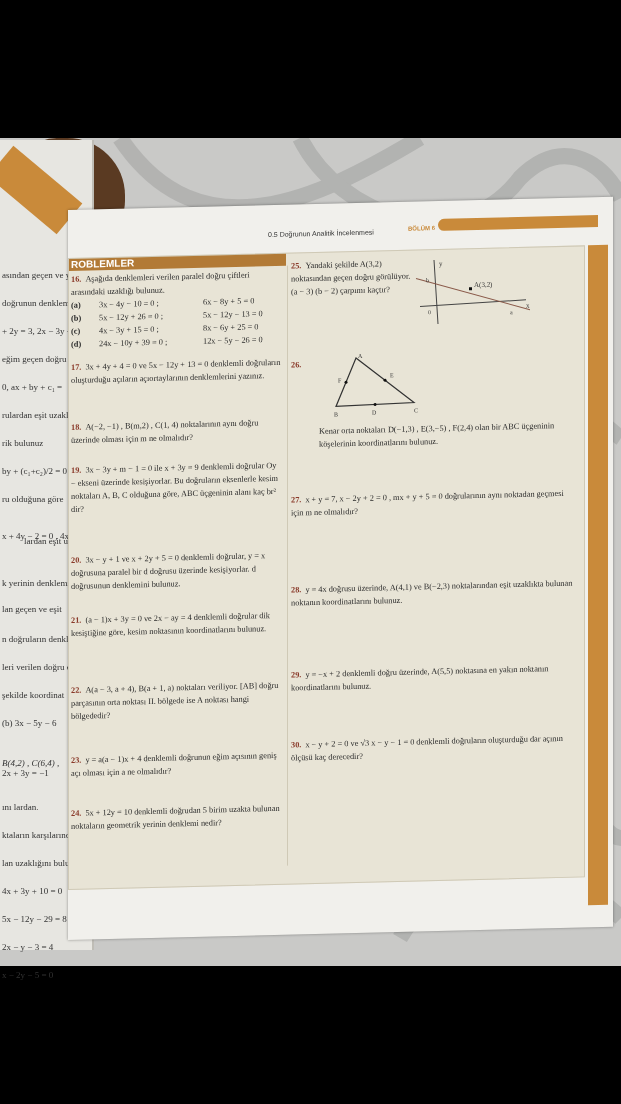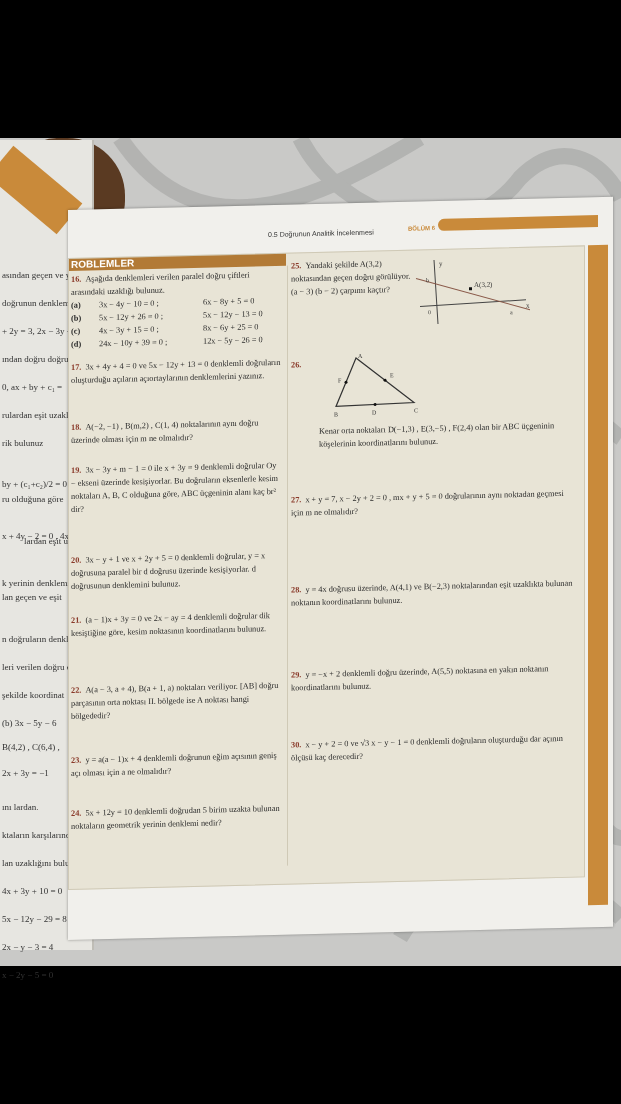--- a/index.html
+++ b/index.html
@@ -40,36 +40,36 @@
   <div class="cloth"></div>
 
 </div>
 
 <div class="left-page">
   <div class="orange"></div>
   <div id="leftfrags">
       <div class="left-text" style="top: 130px;">asından geçen ve y =</div>
       <div class="left-text" style="top: 158px;">doğrunun denklemi</div>
       <div class="left-text" style="top: 186px;">+ 2y = 3,  2x − 3y +</div>
-      <div class="left-text" style="top: 214px;">ından doğru doğru</div>
+      <div class="left-text" style="top: 214px;">eğim geçen doğru</div>
       <div class="left-text" style="top: 242px;">0,      ax + by + c₁ =</div>
       <div class="left-text" style="top: 270px;">rulardan eşit uzaklı</div>
       <div class="left-text" style="top: 298px;">rik bulunuz</div>
-      <div class="left-text" style="top: 339px;">by + (c₁+c₂)/2 = 0</div>
+      <div class="left-text" style="top: 326px;">by + (c₁+c₂)/2 = 0</div>
       <div class="left-text" style="top: 354px; text-align: right;">ru olduğuna göre</div>
       <div class="left-text" style="top: 380px; margin-top: 11px;">x + 4y − 2 = 0 , 4x</div>
       <div class="left-text" style="top: 396px; margin-left: 22px;">lardan eşit uzaklık</div>
       <div class="left-text" style="top: 438px;">k yerinin denklemi</div>
-      <div class="left-text" style="top: 452px;">lan geçen ve eşit</div>
+      <div class="left-text" style="top: 464px;">lan geçen ve eşit</div>
       <div class="left-text" style="top: 494px;">n doğruların denkl</div>
       <div class="left-text" style="top: 522px;">leri verilen doğru çif</div>
       <div class="left-text" style="top: 550px;">şekilde koordinat</div>
       <div class="left-text" style="top: 578px;">(b) 3x − 5y − 6</div>
       <div class="left-text" style="top: 628px;">2x + 3y = −1</div>
-      <div class="left-text" style="top: 602px;">B(4,2) , C(6,4) ,</div>
+      <div class="left-text" style="top: 618px; font-style: italic;">B(4,2) , C(6,4) ,</div>
       <div class="left-text" style="top: 662px;">ını lardan.</div>
       <div class="left-text" style="top: 690px;">ktaların karşılarındak</div>
       <div class="left-text" style="top: 718px;">lan uzaklığını bulu</div>
       <div class="left-text" style="top: 746px;">4x + 3y + 10 = 0</div>
       <div class="left-text" style="top: 774px;">5x − 12y − 29 = 8</div>
       <div class="left-text" style="top: 802px;">2x − y − 3 = 4</div>
       <div class="left-text" style="top: 830px;">x − 2y − 5 = 0</div>
     </div>
 </div>
 

